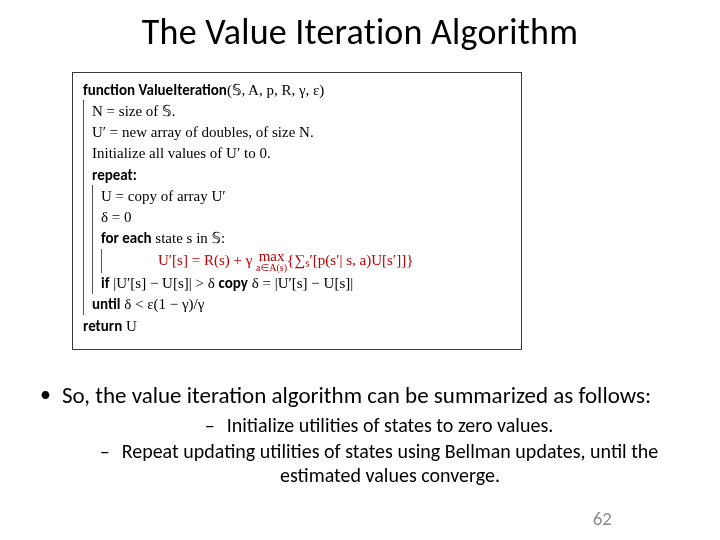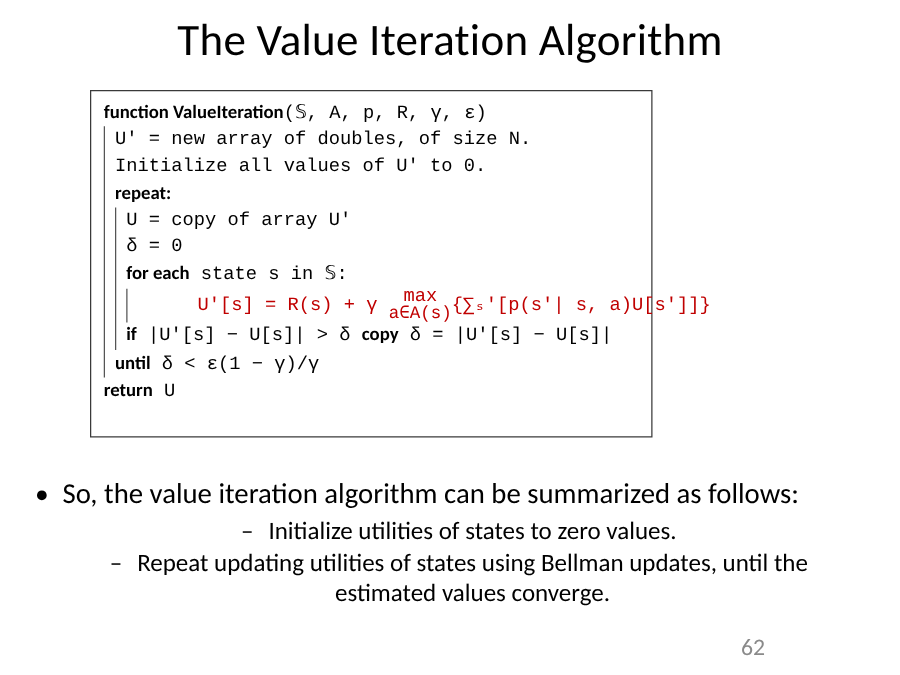--- a/index.html
+++ b/index.html
@@ -41,36 +41,36 @@
     line-height: 1.35;
   }
   .bar {
     display: inline-block;
     width: 1px;
     background: #555;
     margin-right: 8px;
     align-self: stretch;
   }
   .kw { font-weight: 700; }
-  .math { font-family: Liberation Mono, monospace; }
+  .math { font-family: Liberation Serif, serif; }
   .red { color: #c00000; margin-left: 48px; }
   .block {
     display: flex;
   }
   .block > .bar {
     flex: 0 0 1px;
   }
   .block > .content {
     flex: 1;
   }
   .line { margin: 0; padding: 0.5px 0; white-space: nowrap; }
   .bullets {
     position: absolute;
     top: 382px;
-    left: 24px;
+    left: 36px;
     width: 640px;
     font-size: 23px;
     line-height: 1.15;
   }
   ul.lvl1 {
     margin: 0;
     padding-left: 26px;
     list-style: none;
   }
   ul.lvl1 > li::before {
@@ -99,39 +99,40 @@
     font-size: 19px;
     color: #8a8a8a;
   }
   .maxsub {
     display: inline-block;
     vertical-align: -6px;
     text-align: center;
     line-height: 0.9;
   }
   .maxsub .top { font-size: 15px; display:block; }
-  .maxsub .bot { font-size: 14px; display:block; }
+  .maxsub .bot { font-size: 10px; display:block; }
 </style>
 </head>
 <body>
 
 <div class="slide">
 
   <div class="title">The Value Iteration Algorithm</div>
 
   <div class="algo-box">
     <div class="line">
       <span class="kw">function</span>
       <span> </span>
       <span class="kw">ValueIteration</span><span class="math">(𝕊, A, p, R, γ, ε)</span>
     </div>
 
     <div class="block">
       <span class="bar"></span>
       <div class="content">
+        <div class="line math">N = size of 𝕊.</div>
         <div class="line math">U′ = new array of doubles, of size N.</div>
         <div class="line"><span class="math">Initialize all values of U′ to 0.</span></div>
         <div class="line"><span class="kw">repeat:</span></div>
 
         <div class="block">
           <span class="bar"></span>
           <div class="content">
             <div class="line math">U = copy of array U′</div>
             <div class="line math">δ = 0</div>
             <div class="line">

